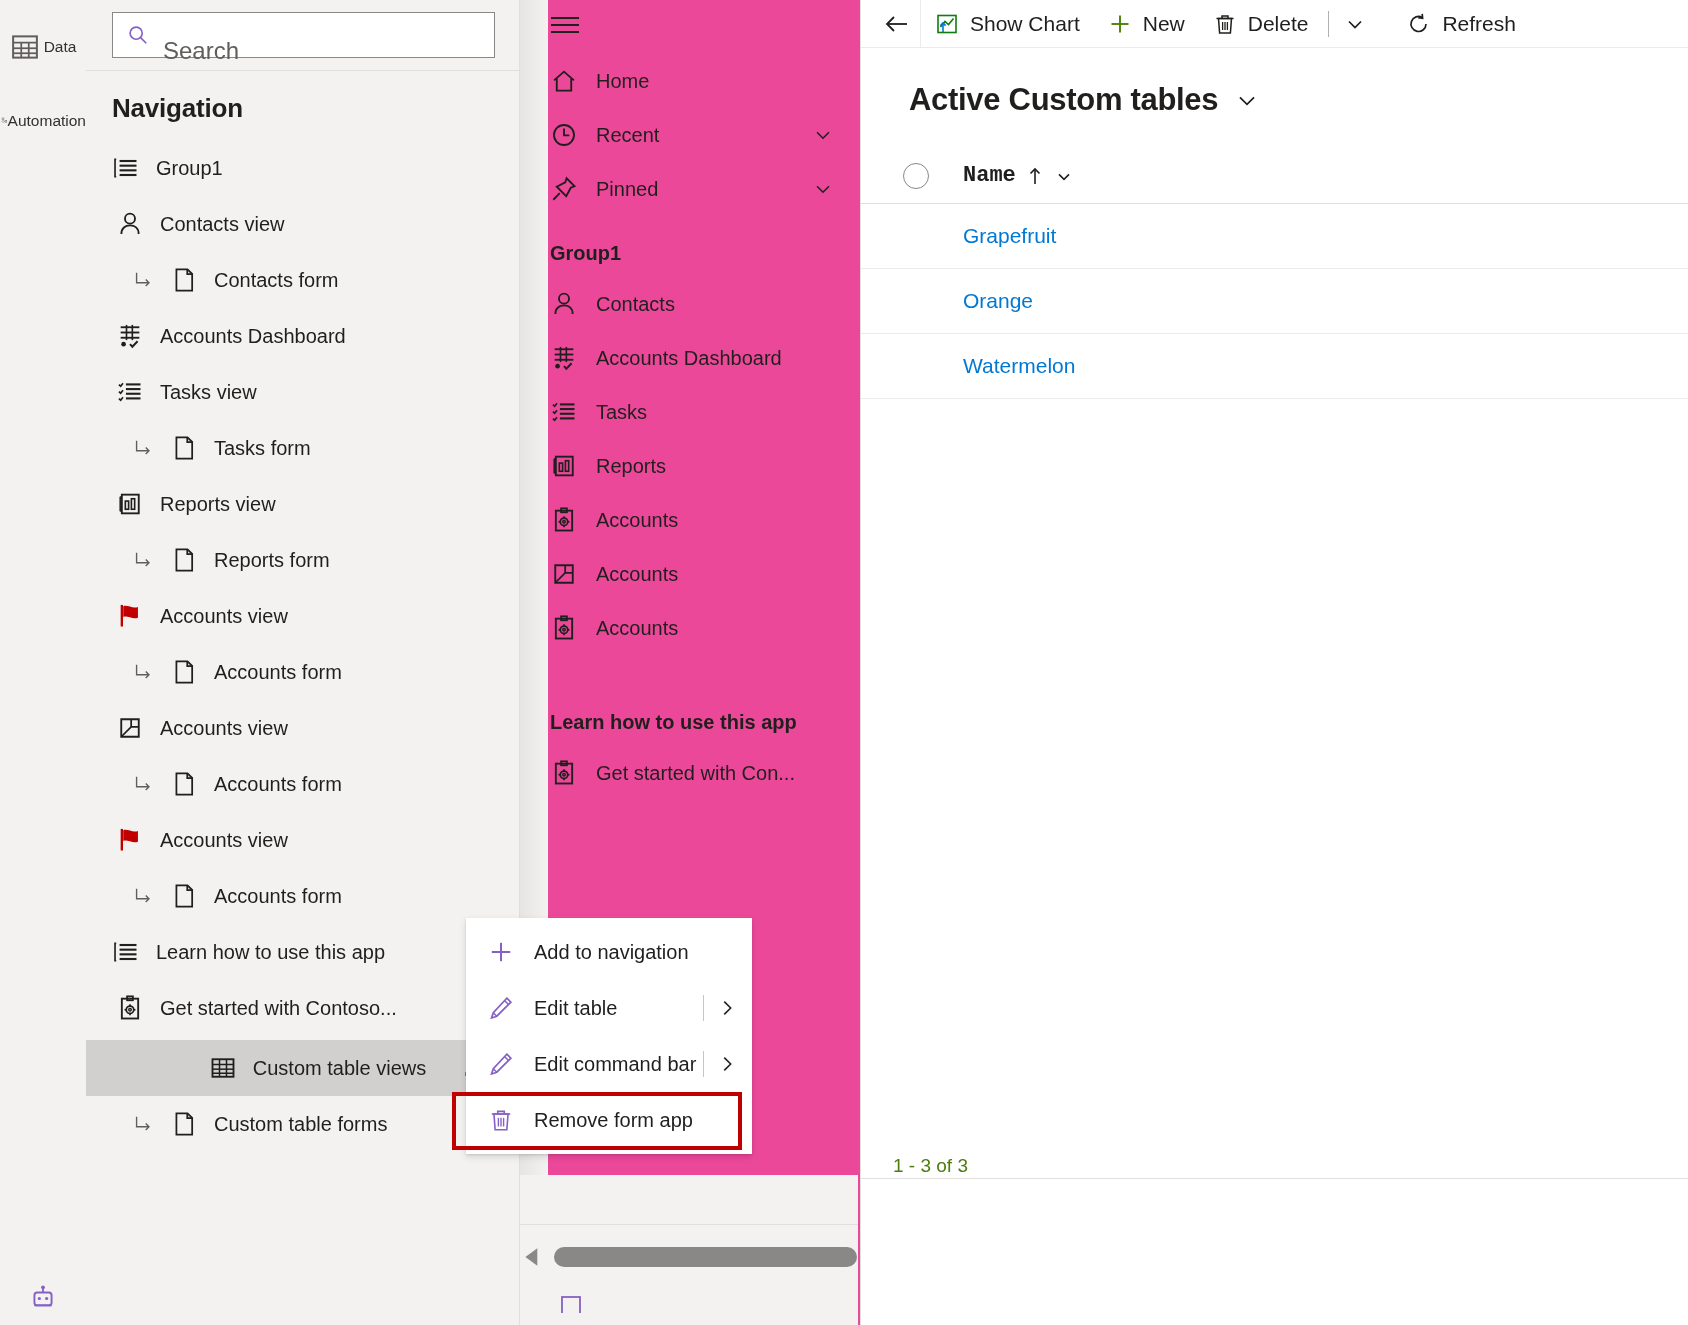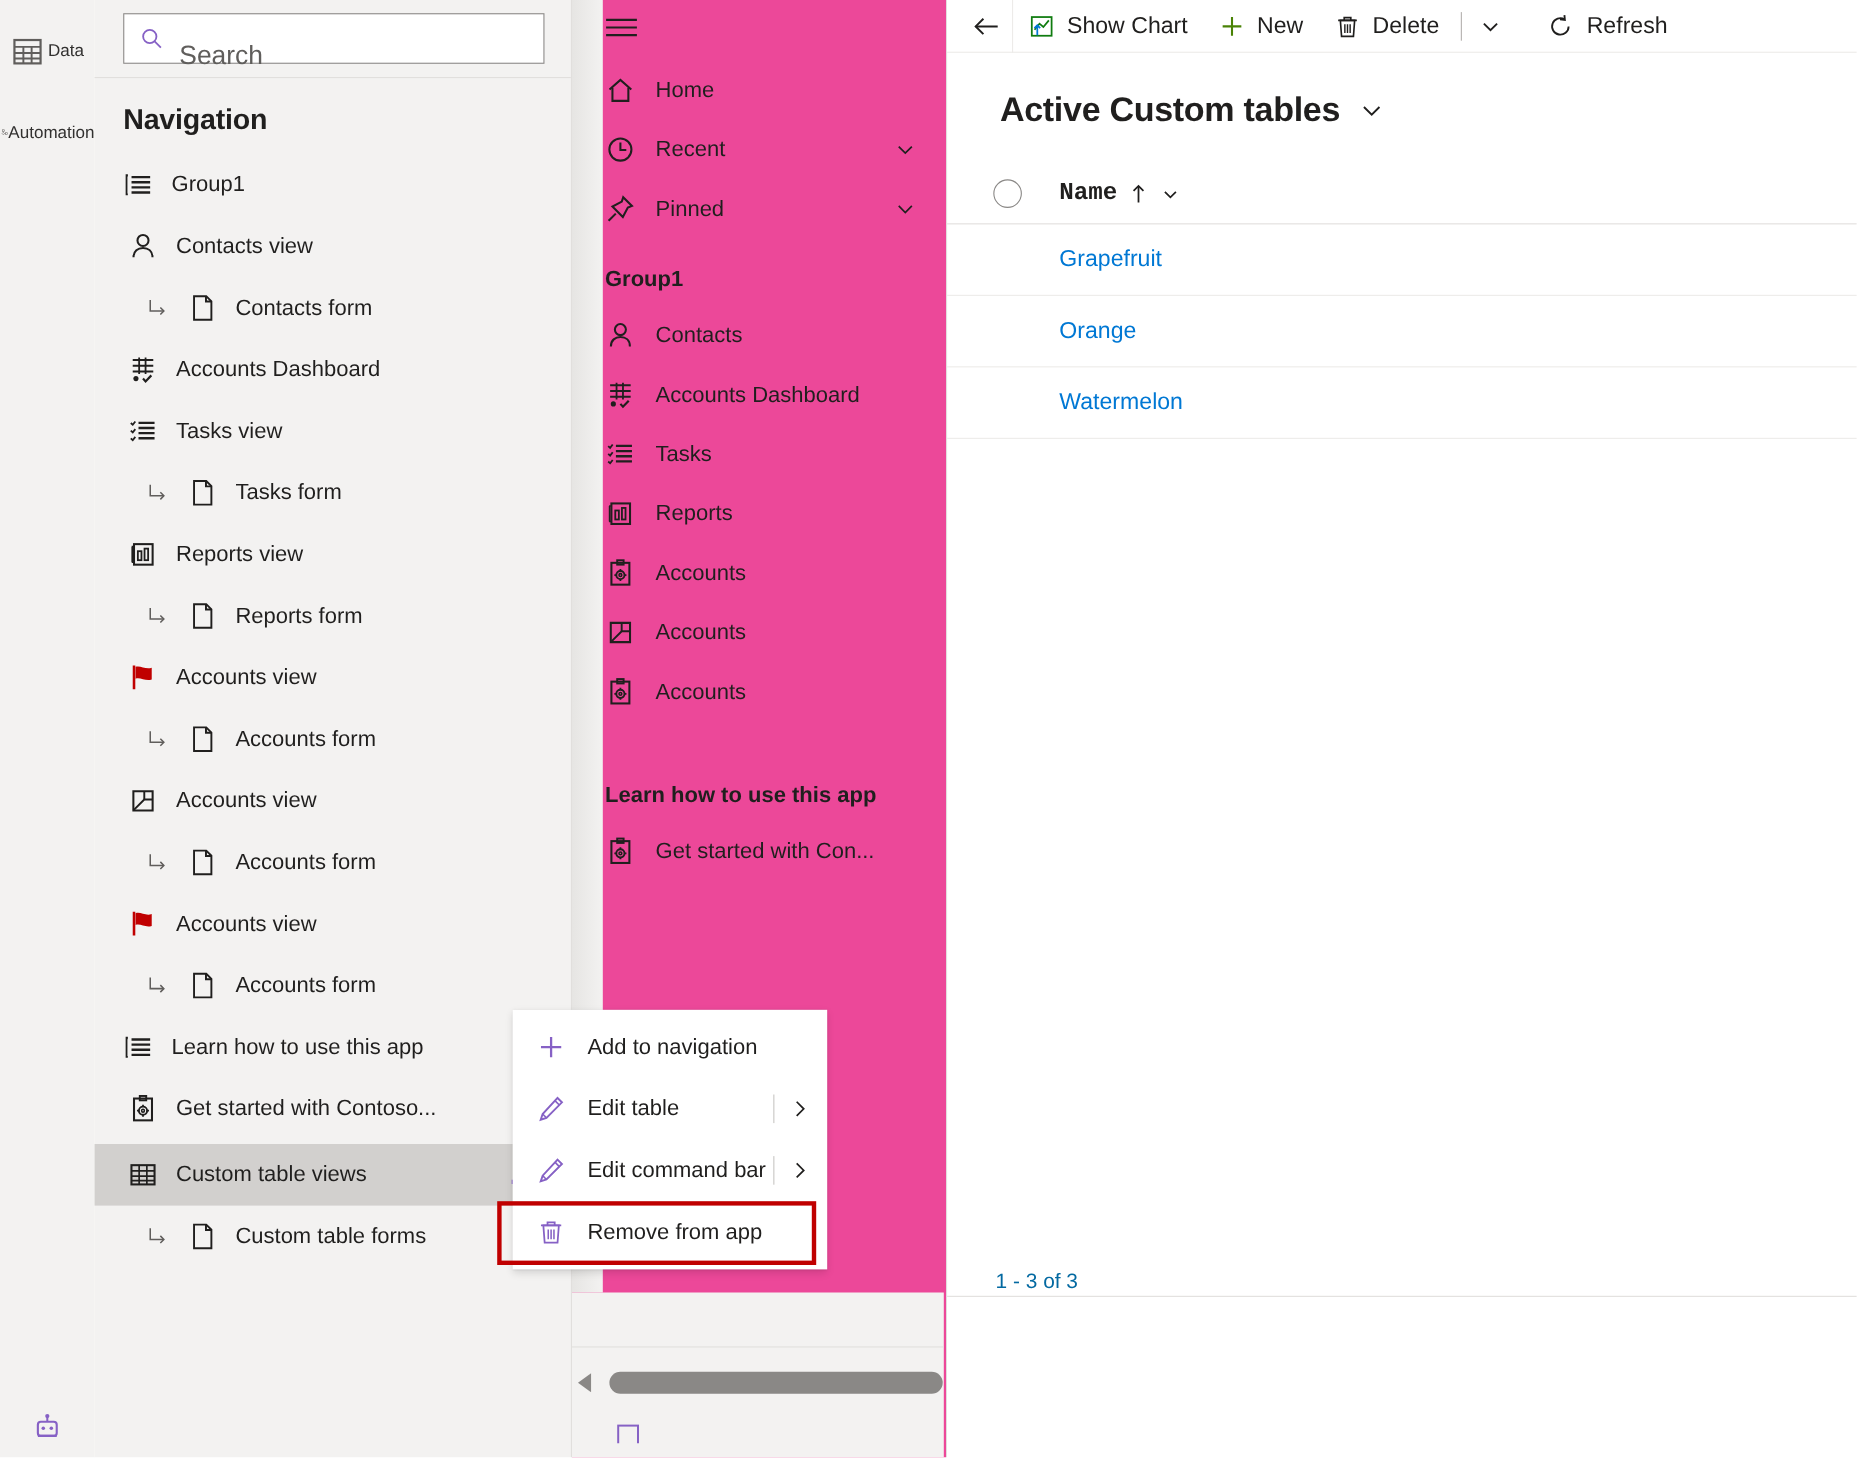--- a/index.html
+++ b/index.html
@@ -50,21 +50,21 @@
 
   .nav-title {
     font-size: 26px; font-weight: bold; color: #201f1e;
     padding: 22px 0 16px 26px; letter-spacing: -0.2px;
   }
   .tree { padding-bottom: 4px; }
   .tree-row {
     display: flex; align-items: center; height: 56px;
     padding-left: 26px; cursor: pointer; position: relative;
   }
-  .tree-row.sel { background: #d2d0ce; }
+  .tree-row.sel { background: #d2d0ce; justify-content: center; }
   .tree-row .ic { width: 28px; height: 28px; flex: 0 0 28px; display:block; }
   .tree-row .lbl {
     font-size: 20px; color: #201f1e; margin-left: 16px; white-space: nowrap;
   }
   .tree-row.indent1 { padding-left: 30px; }
   .tree-row.indent2 { padding-left: 46px; }
   .elbow { width: 22px; height: 22px; flex: 0 0 22px; margin-right: 16px; display:block; }
   .row-ellipsis {
     position: absolute; right: 28px; top: 50%; transform: translateY(-50%);
     font-size: 26px; color: #8661c5; letter-spacing: 2px; line-height: 0.6;
@@ -145,21 +145,21 @@
   .grid-row {
     height: 65px; display: flex; align-items: center;
     border-bottom: 1px solid #edebe9; padding-left: 28px;
   }
   .grid-row .cellpad { width: 26px; flex: 0 0 26px; margin-left: 14px; }
   .grid-row .link {
     margin-left: 34px; font-size: 21px; color: #0078d4; cursor: pointer; text-align: right;
   }
   .pager {
     position: absolute; left: 0; right: 0; bottom: 148px;
-    padding-left: 44px; font-size: 19px; color: #0369a1;
+    padding-left: 32px; font-size: 19px; color: #4d7c0f;
   }
   .main-bottom {
     position: absolute; left: 0; right: 0; bottom: 0; height: 147px;
     background: #ffffff; border-top: 1px solid #e1dfdd;
   }
 
   
   .ctxmenu {
     position: absolute; left: 466px; top: 918px; width: 286px;
     background: #ffffff;
@@ -704,21 +704,21 @@
       </div>
       <div class="ctxitem">
         <svg viewBox="0 0 24 24" width="26" height="26" class="ic">
           <path d="M5.5 6.5 H18.5 L17.4 21 H6.6 Z" fill="none" stroke="#8661c5" stroke-width="1.5"></path>
           <line x1="3.5" y1="6.5" x2="20.5" y2="6.5" stroke="#8661c5" stroke-width="1.5"></line>
           <path d="M9 6.5 V4 H15 V6.5" fill="none" stroke="#8661c5" stroke-width="1.5"></path>
           <line x1="9.6" y1="10" x2="9.6" y2="18" stroke="#8661c5" stroke-width="1.3"></line>
           <line x1="12" y1="10" x2="12" y2="18" stroke="#8661c5" stroke-width="1.3"></line>
           <line x1="14.4" y1="10" x2="14.4" y2="18" stroke="#8661c5" stroke-width="1.3"></line>
         </svg>
-        <span class="lbl">Remove from app</span>
+        <span class="lbl">Remove form app</span>
       </div>
     </div>
   <div class="ctx-highlight" style="left:452px; top:1092px; width:290px; height:58px;"></div>
 
   <div class="bottom-strip"></div>
   <div class="botline"></div>
   <div class="hscroll">
     <svg class="arrow" viewBox="0 0 24 24">
       <polygon points="16,4 16,20 5,12" fill="#8a8886"></polygon>
     </svg>

